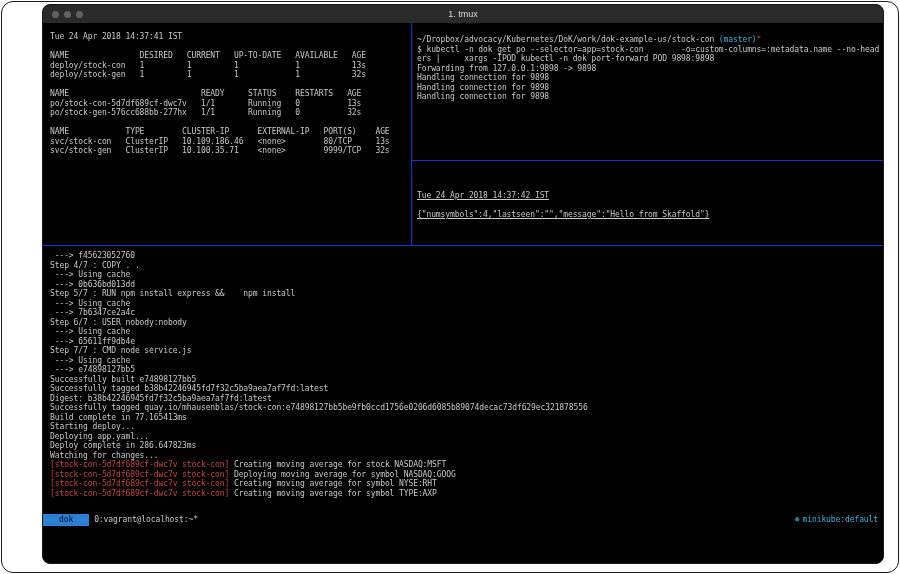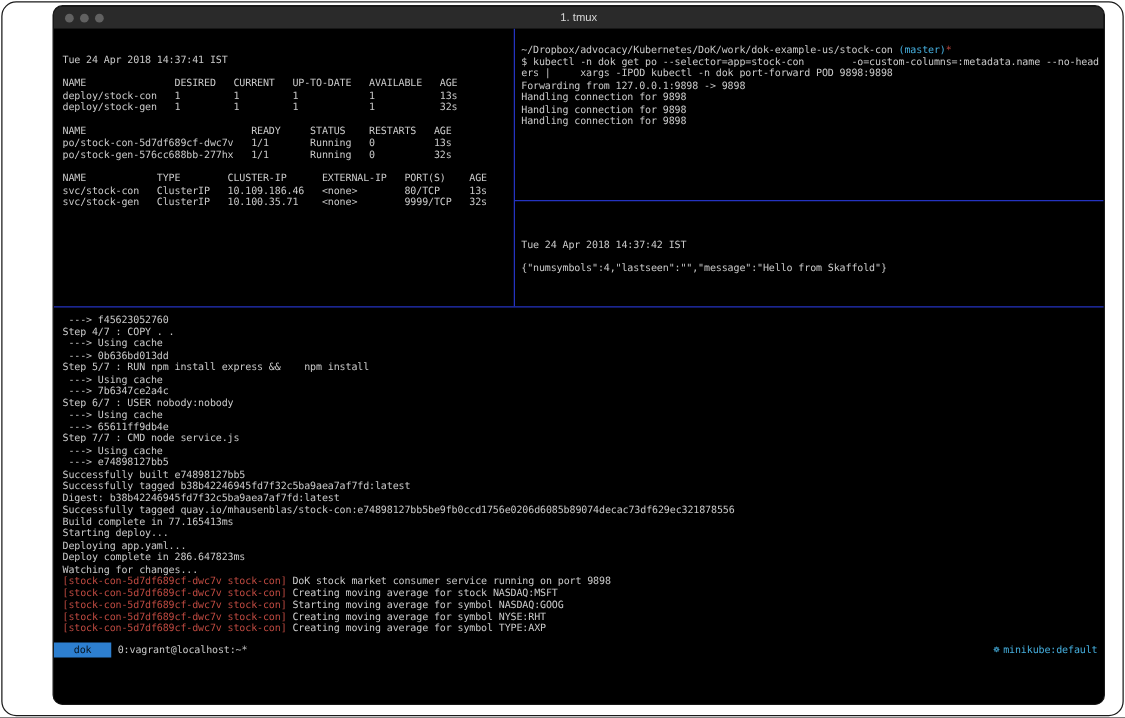--- a/index.html
+++ b/index.html
@@ -25,26 +25,26 @@
   .tl { width:7px; height:7px; border-radius:50%; background:#616161; display:inline-block; }
   .title { font-family:"Liberation Sans", sans-serif; font-size:9px; color:#d8d8d8; }
 
   .terminal {
     height:540px; background:var(--terminal_bg,#000); color:var(--terminal_fg,#c9c9c9);
     font-size:8px; line-height:9.5px; letter-spacing:-0.1px; position:relative;
   }
   pre, .line { margin:0; white-space:pre; font-family:inherit; font-size:inherit; line-height:inherit; }
 
   .top-row { display:flex; height:222px; }
-  .pane-topleft { width:368px; padding:20px 0 0 7px; box-sizing:border-box; overflow:hidden; }
+  .pane-topleft { width:368px; padding:9px 0 0 7px; box-sizing:border-box; overflow:hidden; }
   .vdivider { width:1px; background:var(--pane_border,#2433c0); flex:none; }
   .pane-topright { flex:1; display:flex; flex-direction:column; overflow:hidden;gap:24px; }
   .pane-tr-upper { height:113px; padding:12px 0 0 5px; box-sizing:border-box; overflow:hidden; }
   .hdivider { height:1px; background:var(--pane_border,#2433c0); flex:none; }
-  .pane-tr-lower { flex:1; padding:6px 0 0 5px; overflow:hidden; }
+  .pane-tr-lower { flex:1; padding:6px 0 0 5px; overflow:hidden;text-decoration:underline; }
   .pane-bottom { height:268px; padding:5px 0 0 7px; box-sizing:border-box; overflow:hidden; }
 
   .statusbar { height:12px; display:flex; align-items:center; font-size:8px; letter-spacing:-0.1px; }
   .session {
     background:var(--status_session_bg,#2d7fd0); color:var(--status_session_fg,#06131f);
     padding:0 16px; height:100%; display:inline-flex; align-items:center; flex:none;
   }
   .window-name { margin-left:5px; color:var(--terminal_fg,#c9c9c9); }
   .spacer { flex:1; }
   .status-right { color:var(--accent_cyan,#45aedd); margin-right:5px; display:inline-flex; gap:3px; align-items:center; }
@@ -118,23 +118,22 @@
  ---&gt; e74898127bb5
 Successfully built e74898127bb5
 Successfully tagged b38b42246945fd7f32c5ba9aea7af7fd:latest
 Digest: b38b42246945fd7f32c5ba9aea7af7fd:latest
 Successfully tagged quay.io/mhausenblas/stock-con:e74898127bb5be9fb0ccd1756e0206d6085b89074decac73df629ec321878556
 Build complete in 77.165413ms
 Starting deploy...
 Deploying app.yaml...
 Deploy complete in 286.647823ms
 Watching for changes...</pre>
-      <div class="line"><span class="red">[stock-con-5d7df689cf-dwc7v stock-con]</span><span> DoK stock market consumer service running on port 9898</span></div>
       <div class="line"><span class="red">[stock-con-5d7df689cf-dwc7v stock-con]</span><span> Creating moving average for stock NASDAQ:MSFT</span></div>
-      <div class="line"><span class="red">[stock-con-5d7df689cf-dwc7v stock-con]</span><span> Starting moving average for symbol NASDAQ:GOOG</span></div>
+      <div class="line"><span class="red">[stock-con-5d7df689cf-dwc7v stock-con]</span><span> Deploying moving average for symbol NASDAQ:GOOG</span></div>
       <div class="line"><span class="red">[stock-con-5d7df689cf-dwc7v stock-con]</span><span> Creating moving average for symbol NYSE:RHT</span></div>
       <div class="line"><span class="red">[stock-con-5d7df689cf-dwc7v stock-con]</span><span> Creating moving average for symbol TYPE:AXP</span></div>
     </div>
 
     <div class="statusbar">
       <span class="session">dok</span>
       <span class="window-name">0:vagrant@localhost:~*</span>
       <span class="spacer"></span>
       <span class="status-right">
           <span>☸</span>

